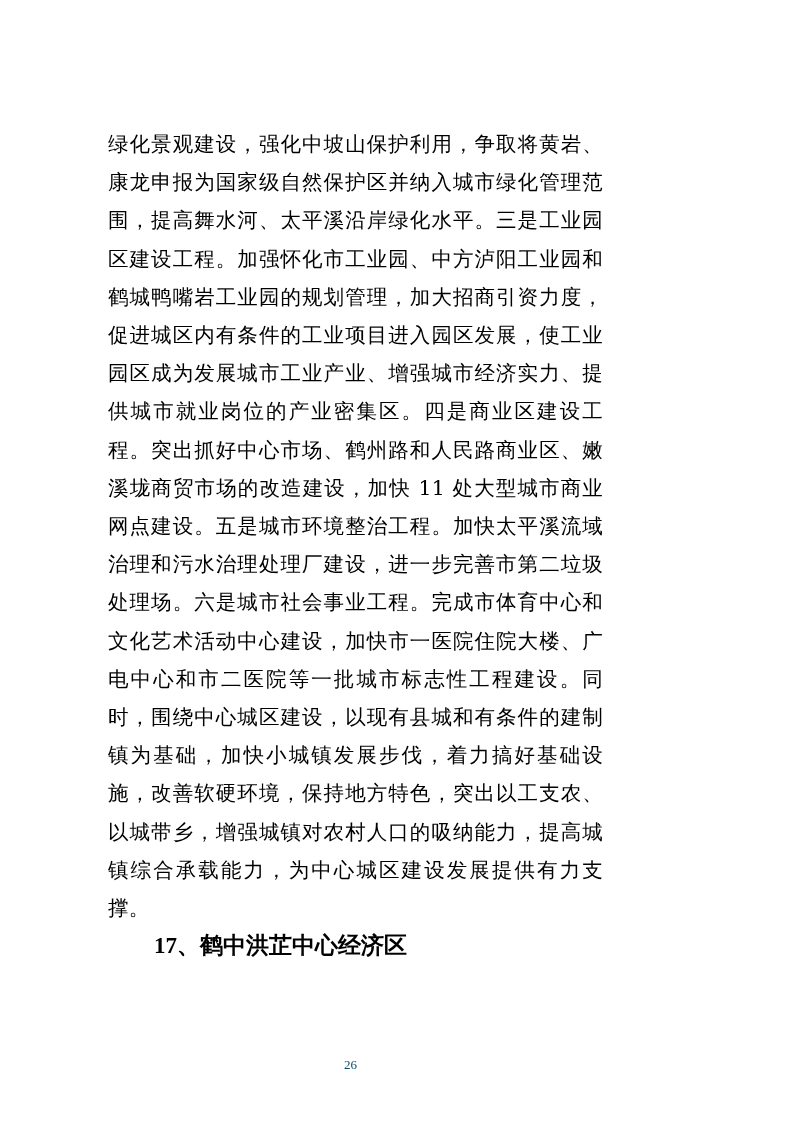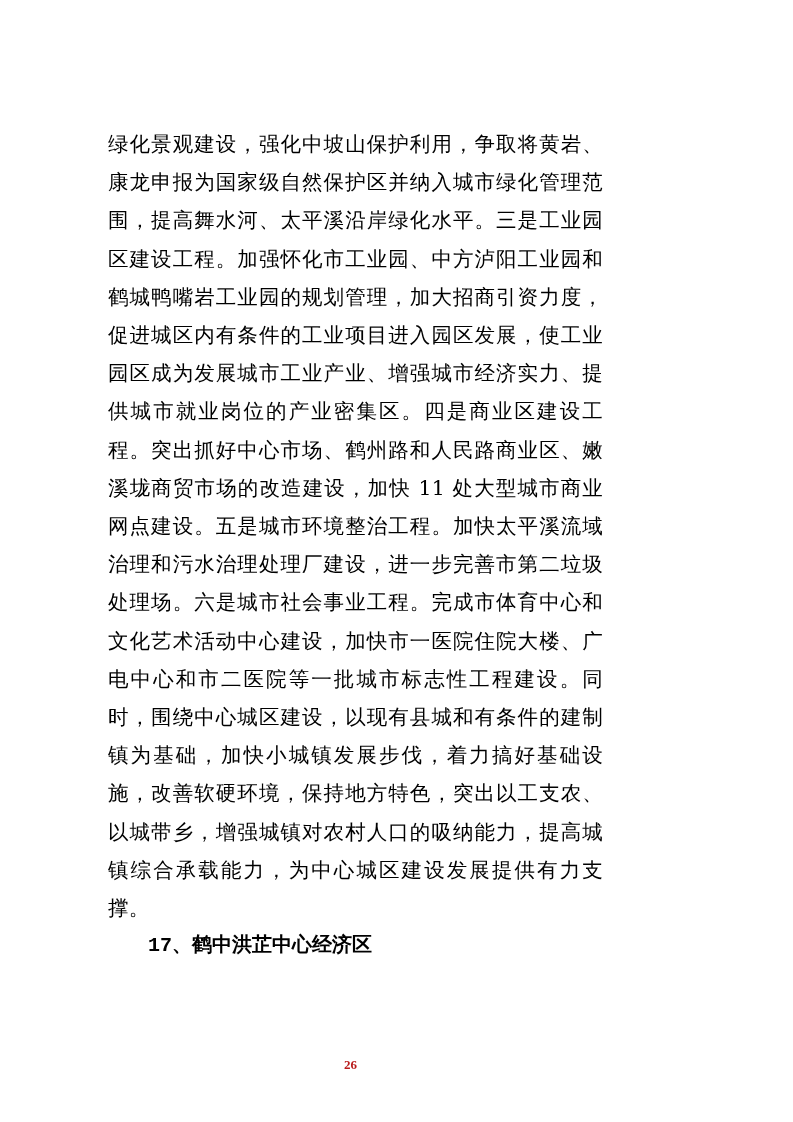--- a/index.html
+++ b/index.html
@@ -32,37 +32,36 @@
     letter-spacing: 0.2px;
     margin: 0;
   }
   .para-indent {
     text-indent: 2em;
   }
   .para-gap {
     margin-top: 2px;
   }
   .heading {
-    font-family: Liberation Mono, monospace;
+    font-family: Liberation Serif, serif;
     font-weight: bold;
-    font-size: 20px;
+    font-size: 23px;
     line-height: 38.2px;
     text-indent: 2em;
     margin: 0;
   }
   .page-number {
     position: absolute;
     left: 0;
     right: 0;
     top: 1040px;
     text-align: center;
     font-family: "Liberation Serif", "DejaVu Serif", serif;
     font-size: 13px;
-    color: #b91c1c;
-    font-weight: bold;
+    color: #0c4a6e;
   }
 </style>
 </head>
 <body>
 
 <div class="page">
 
   <p class="body-text">绿化景观建设，强化中坡山保护利用，争取将黄岩、康龙申报为国家级自然保护区并纳入城市绿化管理范围，提高舞水河、太平溪沿岸绿化水平。三是工业园区建设工程。加强怀化市工业园、中方泸阳工业园和鹤城鸭嘴岩工业园的规划管理，加大招商引资力度，促进城区内有条件的工业项目进入园区发展，使工业园区成为发展城市工业产业、增强城市经济实力、提供城市就业岗位的产业密集区。四是商业区建设工程。突出抓好中心市场、鹤州路和人民路商业区、嫩溪垅商贸市场的改造建设，加快 11 处大型城市商业网点建设。五是城市环境整治工程。加快太平溪流域治理和污水治理处理厂建设，进一步完善市第二垃圾处理场。六是城市社会事业工程。完成市体育中心和文化艺术活动中心建设，加快市一医院住院大楼、广电中心和市二医院等一批城市标志性工程建设。同时，围绕中心城区建设，以现有县城和有条件的建制镇为基础，加快小城镇发展步伐，着力搞好基础设施，改善软硬环境，保持地方特色，突出以工支农、以城带乡，增强城镇对农村人口的吸纳能力，提高城镇综合承载能力，为中心城区建设发展提供有力支撑。</p>
 
 

